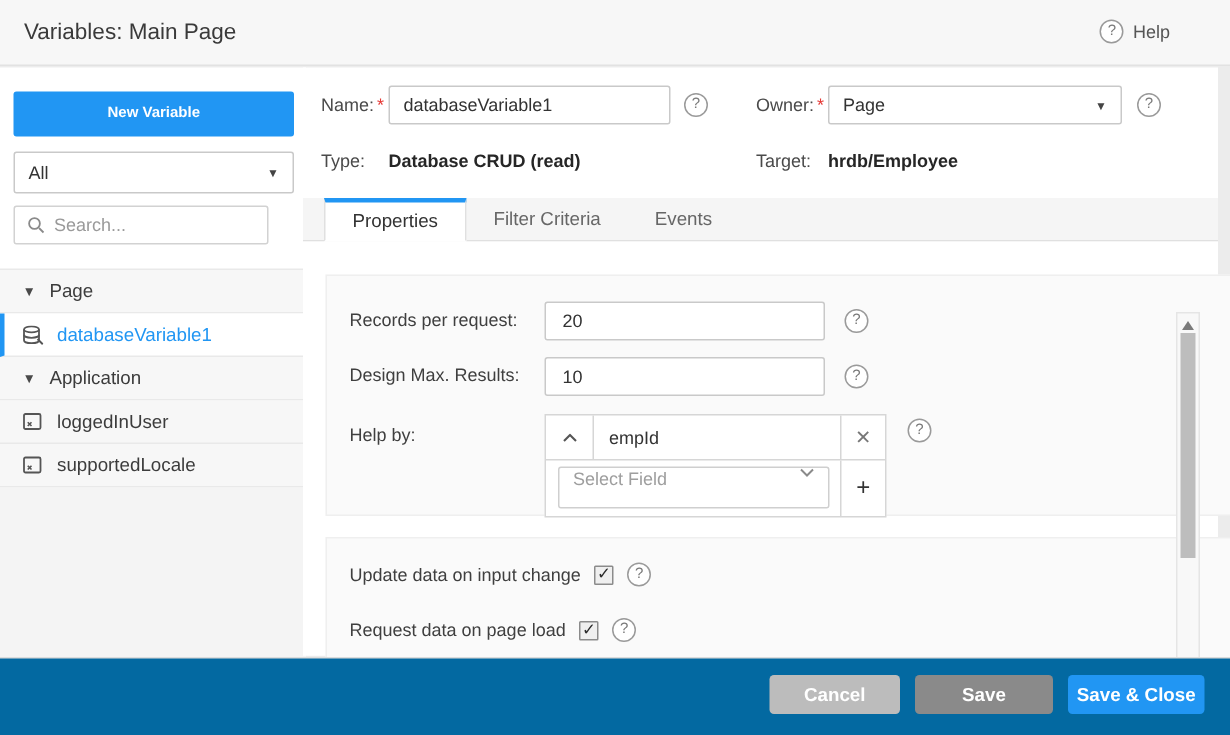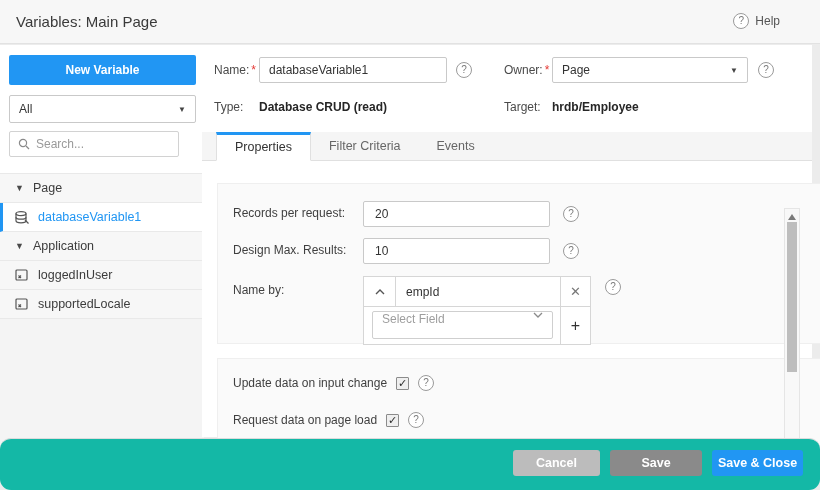--- a/index.html
+++ b/index.html
@@ -16,22 +16,22 @@
   .help-wrap { position:absolute; right:40px; top:13px; display:flex; align-items:center; gap:6px; cursor:pointer; }
   .help-text { font-size:12px; color:#555; }
 
   .qicon { display:inline-flex; align-items:center; justify-content:center;
     width:16px; height:16px; border:1px solid #9a9a9a; border-radius:50%;
     color:#7a7a7a; font-size:10px; line-height:1; background:#fff; flex:0 0 auto; }
 
   
   .sidebar { position:absolute; left:0; top:45px; width:205px; height:392px;
     background:#fff; border-right:1px solid #e0e0e0; }
-  .btn-new { display:block; margin:10px 9px 0 9px; width:187px; height:30px;
-    background:#2196f3; color:#fff; font-weight:bold; font-size:12px;
+  .btn-new { display:block; margin:16px 9px 0 9px; width:187px; height:30px;
+    background:#2196f3; color:#fff; font-weight:bold; font-size:10px;
     border:none; border-radius:2px; text-align:center; line-height:30px; cursor:pointer; }
   .side-select { margin:10px 9px 0 9px; width:187px; height:28px; background:#fff;
     border:1px solid #c9c9c9; border-radius:2px; display:flex; align-items:center;
     padding:0 9px; cursor:pointer; }
   .side-select .val { flex:1; color:#333; }
   .caret { font-size:8px; color:#444; }
   .side-search { margin:8px 9px 0 9px; width:170px; height:26px; background:#fff;
     border:1px solid #d2d2d2; border-radius:2px; display:flex; align-items:center; padding:0 8px; gap:6px; }
   .side-search input { border:none; outline:none; flex:1; font-size:12px; color:#333;
     font-family:inherit; background:transparent; }
@@ -111,21 +111,21 @@
   
   .scrollbar { position:absolute; left:582px; top:47px; width:16px; height:274px;
     background:#f8f8f8; border:1px solid #e5e5e5; }
   .sb-arrow { position:absolute; left:3px; width:0; height:0; border-left:4px solid transparent; border-right:4px solid transparent; }
   .sb-up { top:5px; border-bottom:6px solid #7a7a7a; }
   .sb-down { bottom:5px; border-top:6px solid #7a7a7a; }
   .sb-thumb { position:absolute; left:2px; top:13px; width:10px; height:150px; background:#bdbdbd; cursor:pointer; }
 
   
   .footer { position:absolute; left:0; top:438px; width:820px; height:52px;
-    background:#14b8a6; border-top:1px solid #dcdcdc;border-radius:11px; }
+    background:#0369a1; border-top:1px solid #dcdcdc; }
   .footer-btns { position:absolute; right:17px; top:11px; display:flex; gap:10px; }
   .fbtn { height:26px; border:none; border-radius:3px; color:#fff; font-weight:bold;
     font-size:12.5px; font-family:inherit; cursor:pointer; padding:0 4px; }
   .btn-cancel { width:87px; background:#bcbcbc; }
   .btn-save { width:92px; background:#8a8a8a; }
   .btn-saveclose { width:91px; background:#2196f3; }
 
   svg { display:block; }
 </style>
 </head>
@@ -231,21 +231,21 @@
 
     <div class="panel panel1">
       <span class="f-label" style="top:22px">Records per request:</span>
       <input class="f-input" style="top: 17px;" type="text" value="20">
       <span class="qicon f-help" style="top:22px">?</span>
 
       <span class="f-label" style="top:59px">Design Max. Results:</span>
       <input class="f-input" style="top: 54px;" type="text" value="10">
       <span class="qicon f-help" style="top:59px">?</span>
 
-      <span class="f-label" style="top:99px">Name by:</span>
+      <span class="f-label" style="top:99px">Help by:</span>
       <div class="orderby">
         <div class="ob-row1">
           <div class="ob-up">
             <svg width="10" height="6" viewBox="0 0 10 6">
                 <polyline points="1,5 5,1 9,5" fill="none" stroke="#555" stroke-width="1.4"></polyline>
               </svg>
           </div>
           <div class="ob-field">empId</div>
           <div class="ob-close">✕</div>
         </div>

